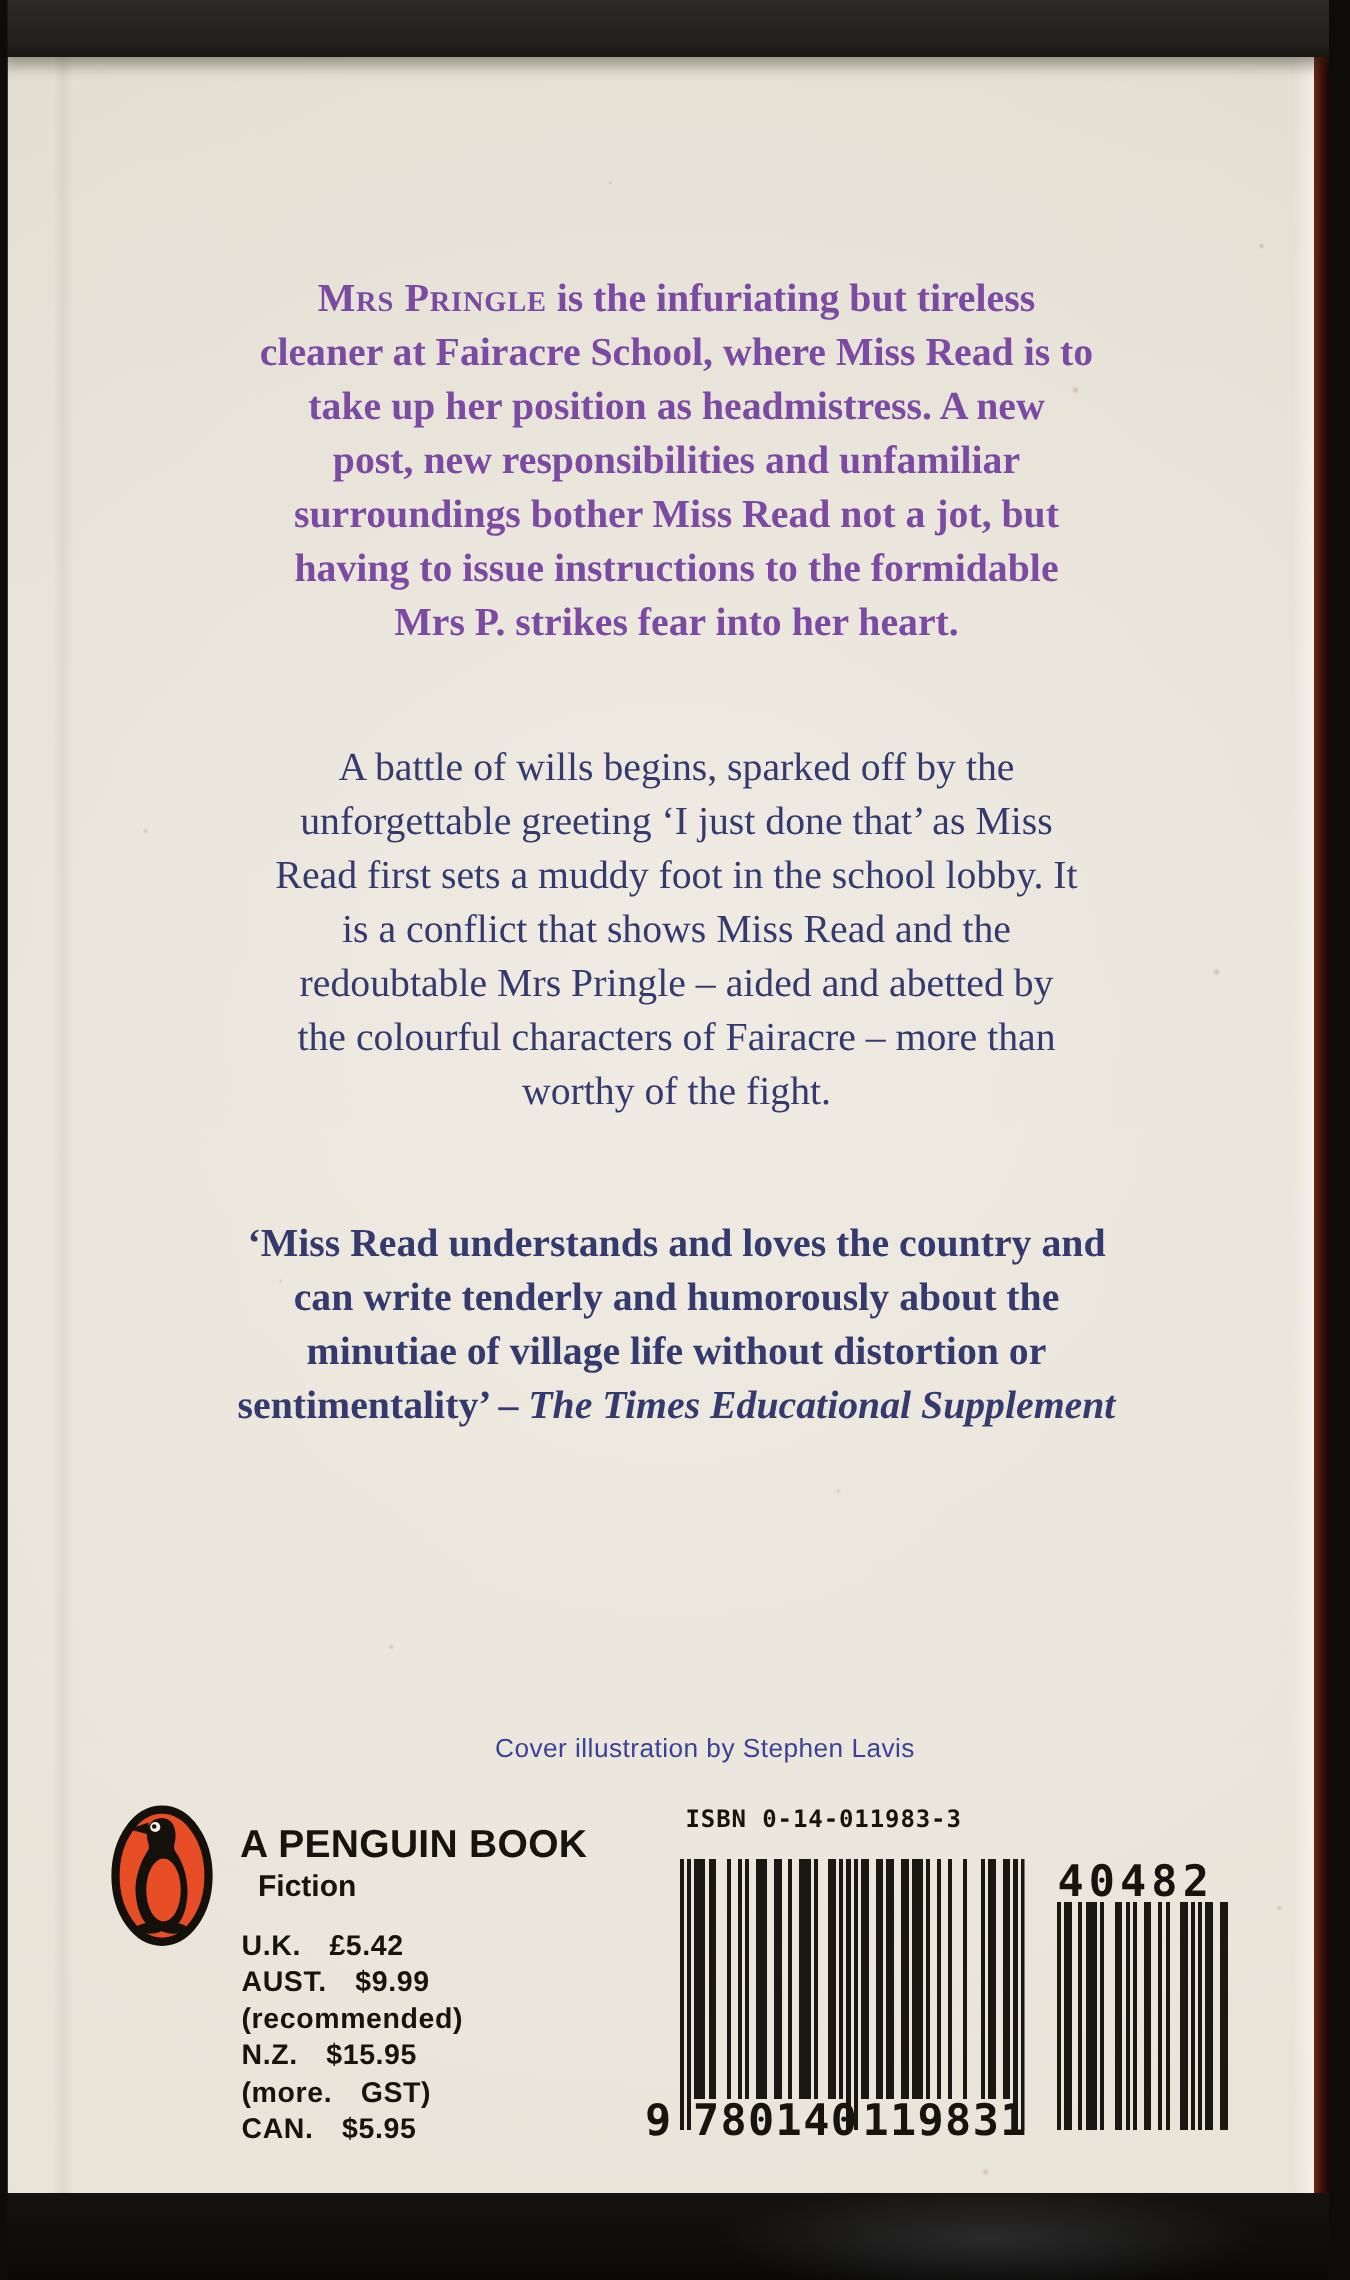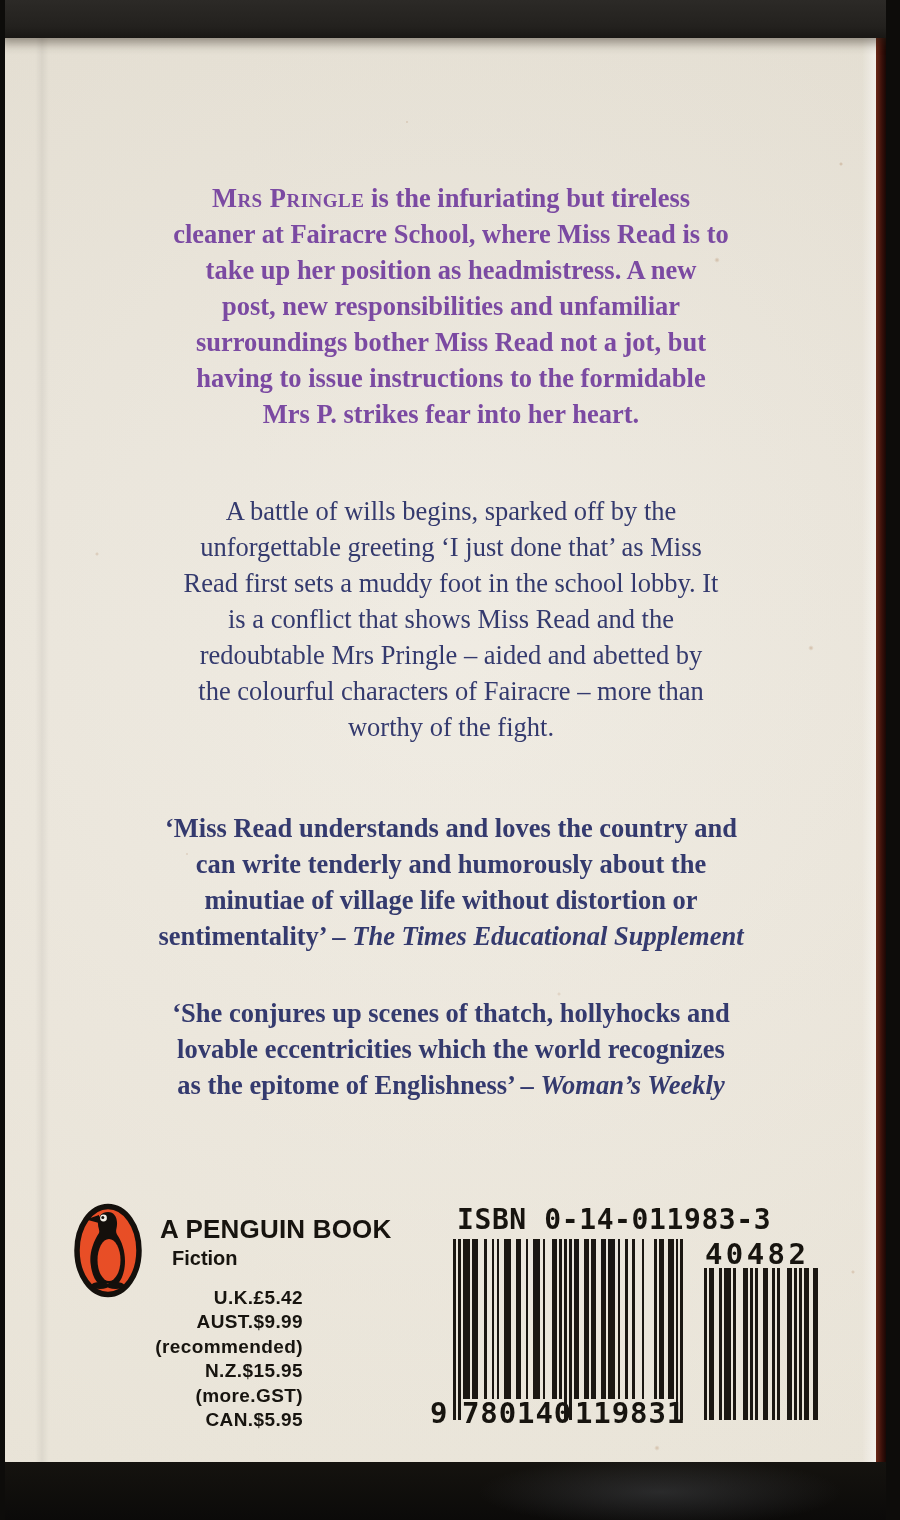--- a/index.html
+++ b/index.html
@@ -62,26 +62,26 @@
 
   
   .logo{position:absolute;left:69px;top:1167px;width:68px;height:95px;}
   .imprint{position:absolute;left:155px;top:1178px;
     font-family:"Liberation Sans",sans-serif;font-weight:700;font-size:26px;
     letter-spacing:.2px;color:#17140f;}
   .category{position:absolute;left:167px;top:1211px;
     font-family:"Liberation Sans",sans-serif;font-weight:700;font-size:20px;color:#17140f;}
   .prices{position:absolute;left:156px;top:1251px;width:142px;
     font-family:"Liberation Sans",sans-serif;font-weight:700;font-size:19px;color:#17140f;}
-  .price-row{display:flex;justify-content:flex-end;height:24.4px;
-    letter-spacing:.4px;align-items:flex-start;}
+  .price-row{display:flex;justify-content:flex-start;height:24.4px;
+    letter-spacing:.4px;align-items:flex-start;gap:19px;}
 
   
   .mono{font-family:"DejaVu Sans Mono",monospace;color:#17140f;}
-  .isbn-label{position:absolute;left:452px;top:1167px;font-size:28px;font-weight:700;
+  .isbn-label{position:absolute;left:452px;top:1167px;font-size:16px;font-weight:700;
     letter-spacing:.6px;}
   .ean13{position:absolute;left:448px;top:1203px;}
   .ean5{position:absolute;left:697px;top:1232px;}
   .bc-digit{position:absolute;font-size:29px;font-weight:700;line-height:30px;}
   #d9{left:425px;top:1362px;}
   #dg1{left:457px;top:1362px;letter-spacing:.9px;}
   #dg2{left:570px;top:1362px;letter-spacing:.9px;}
   #dsup{left:700px;top:1203px;letter-spacing:3.4px;}
   svg rect{fill:#1b1712;}
 </style>
@@ -106,24 +106,22 @@
 is a conflict that shows Miss Read and the
 redoubtable Mrs Pringle – aided and abetted by
 the colourful characters of Fairacre – more than
 worthy of the fight.</p>
 
     <p class="para navy" id="para3"><span>‘Miss Read understands and loves the country and
 can write tenderly and humorously about the
 minutiae of village life without distortion or
 sentimentality’ – </span><span class="it">The Times Educational Supplement</span></p>
 
-    <p class="para navy" id="para4"><span>‘She conjures up scenes of thatch, hollyhocks and
-lovable eccentricities which the world recognizes
-as the epitome of Englishness’ – </span><span class="it">Woman’s Weekly</span></p>
-
+
+    <div class="credit">Cover illustration by Stephen Lavis</div>
 
     <svg class="logo" viewBox="0 0 68 95" aria-hidden="true">
       <ellipse cx="34" cy="47.5" rx="31" ry="44" fill="#e84e26" stroke="#14100c" stroke-width="5.5"></ellipse>
       <g fill="#14100c">
         <path d="M34,9 C27,9 23,15 24,21 C24,25 26,27 25,30 C19,39 15.5,50 16.5,60
                  C17.5,70 20.5,77 24.5,80.5 L44,80.5 C48,76.5 51,68 51,58
                  C51,48 48,38.5 43,31.5 C41,27.5 43,25.5 43,21.5 C43.5,14.5 40,9 34,9 Z"></path>
         <ellipse cx="26" cy="82.5" rx="9" ry="3.6"></ellipse>
         <ellipse cx="41.5" cy="82.5" rx="9" ry="3.6"></ellipse>
         <path d="M25,12 L12,16.5 L25,20 Z"></path>

